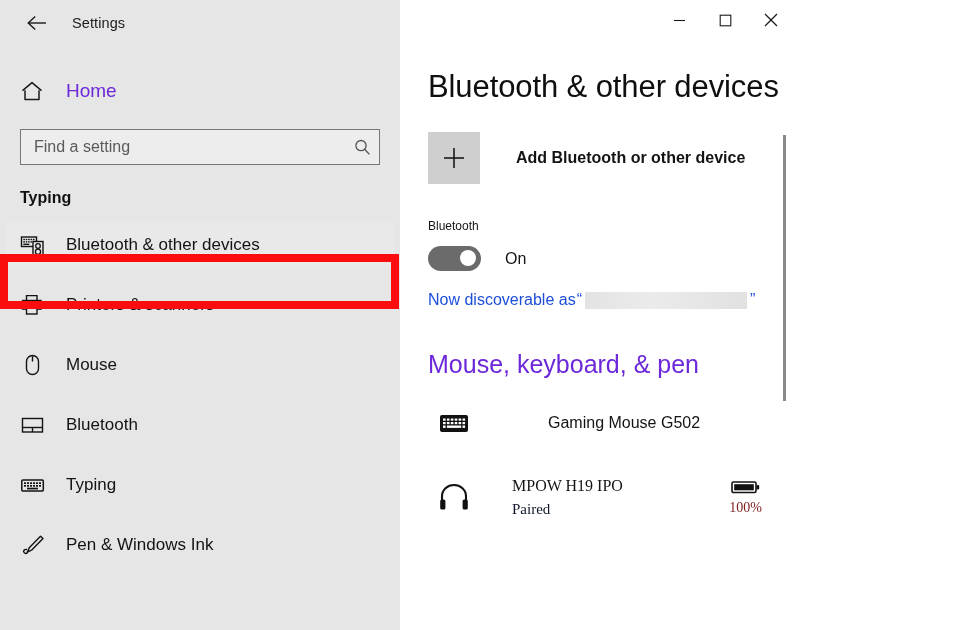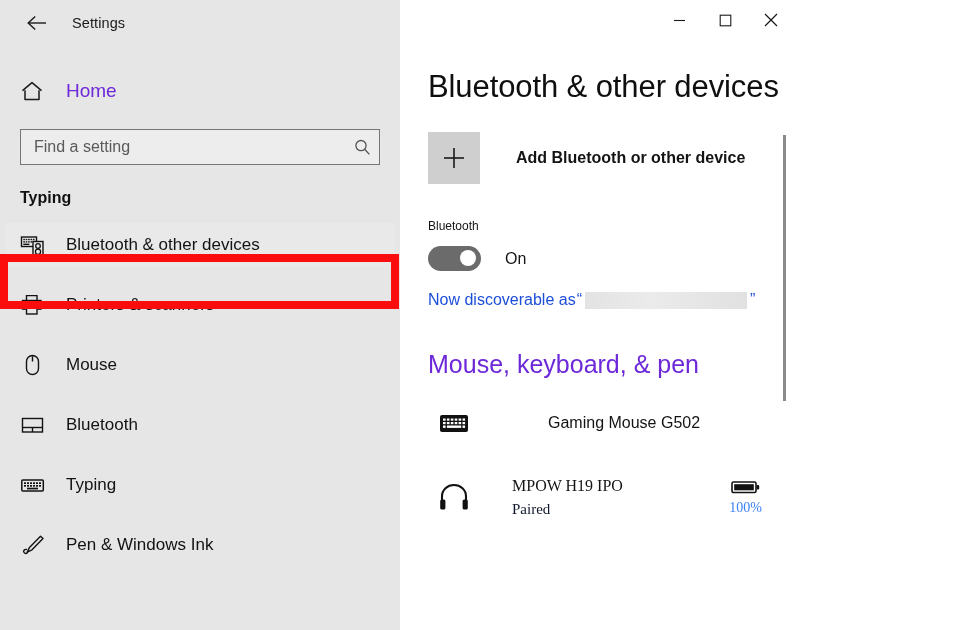--- a/index.html
+++ b/index.html
@@ -153,21 +153,21 @@
   .dev-row.mouse { margin-top: 22px; height: 44px; gap: 36px; }
   .dev-row.head  { margin-top: 25px; height: 54px; font-family: Liberation Serif, serif; }
   .dev-ico { width: 52px; display: flex; align-items: center; justify-content: center; }
   .dev-text { margin-left: 32px; display: flex; flex-direction: column; justify-content: center; }
   .dev-name { font-size: 16px; color: #141414; }
   .dev-sub { font-size: 15px; color: #0f172a; margin-top: 6px; }
   .batt {
     position: absolute; right: 32px;
     display: flex; flex-direction: column; align-items: center;
   }
-  .batt-pct { font-size: 14px; color: #3b82f6; margin-top: 5px; }
+  .batt-pct { font-size: 14px; color: #7f1d1d; margin-top: 5px; }
 
   #scrollbar {
     position: absolute; top: 135px; right: 8px;
     width: 3px; height: 266px;
     background: #8a8a8a;
   }
 </style>
 </head>
 <body>
 

